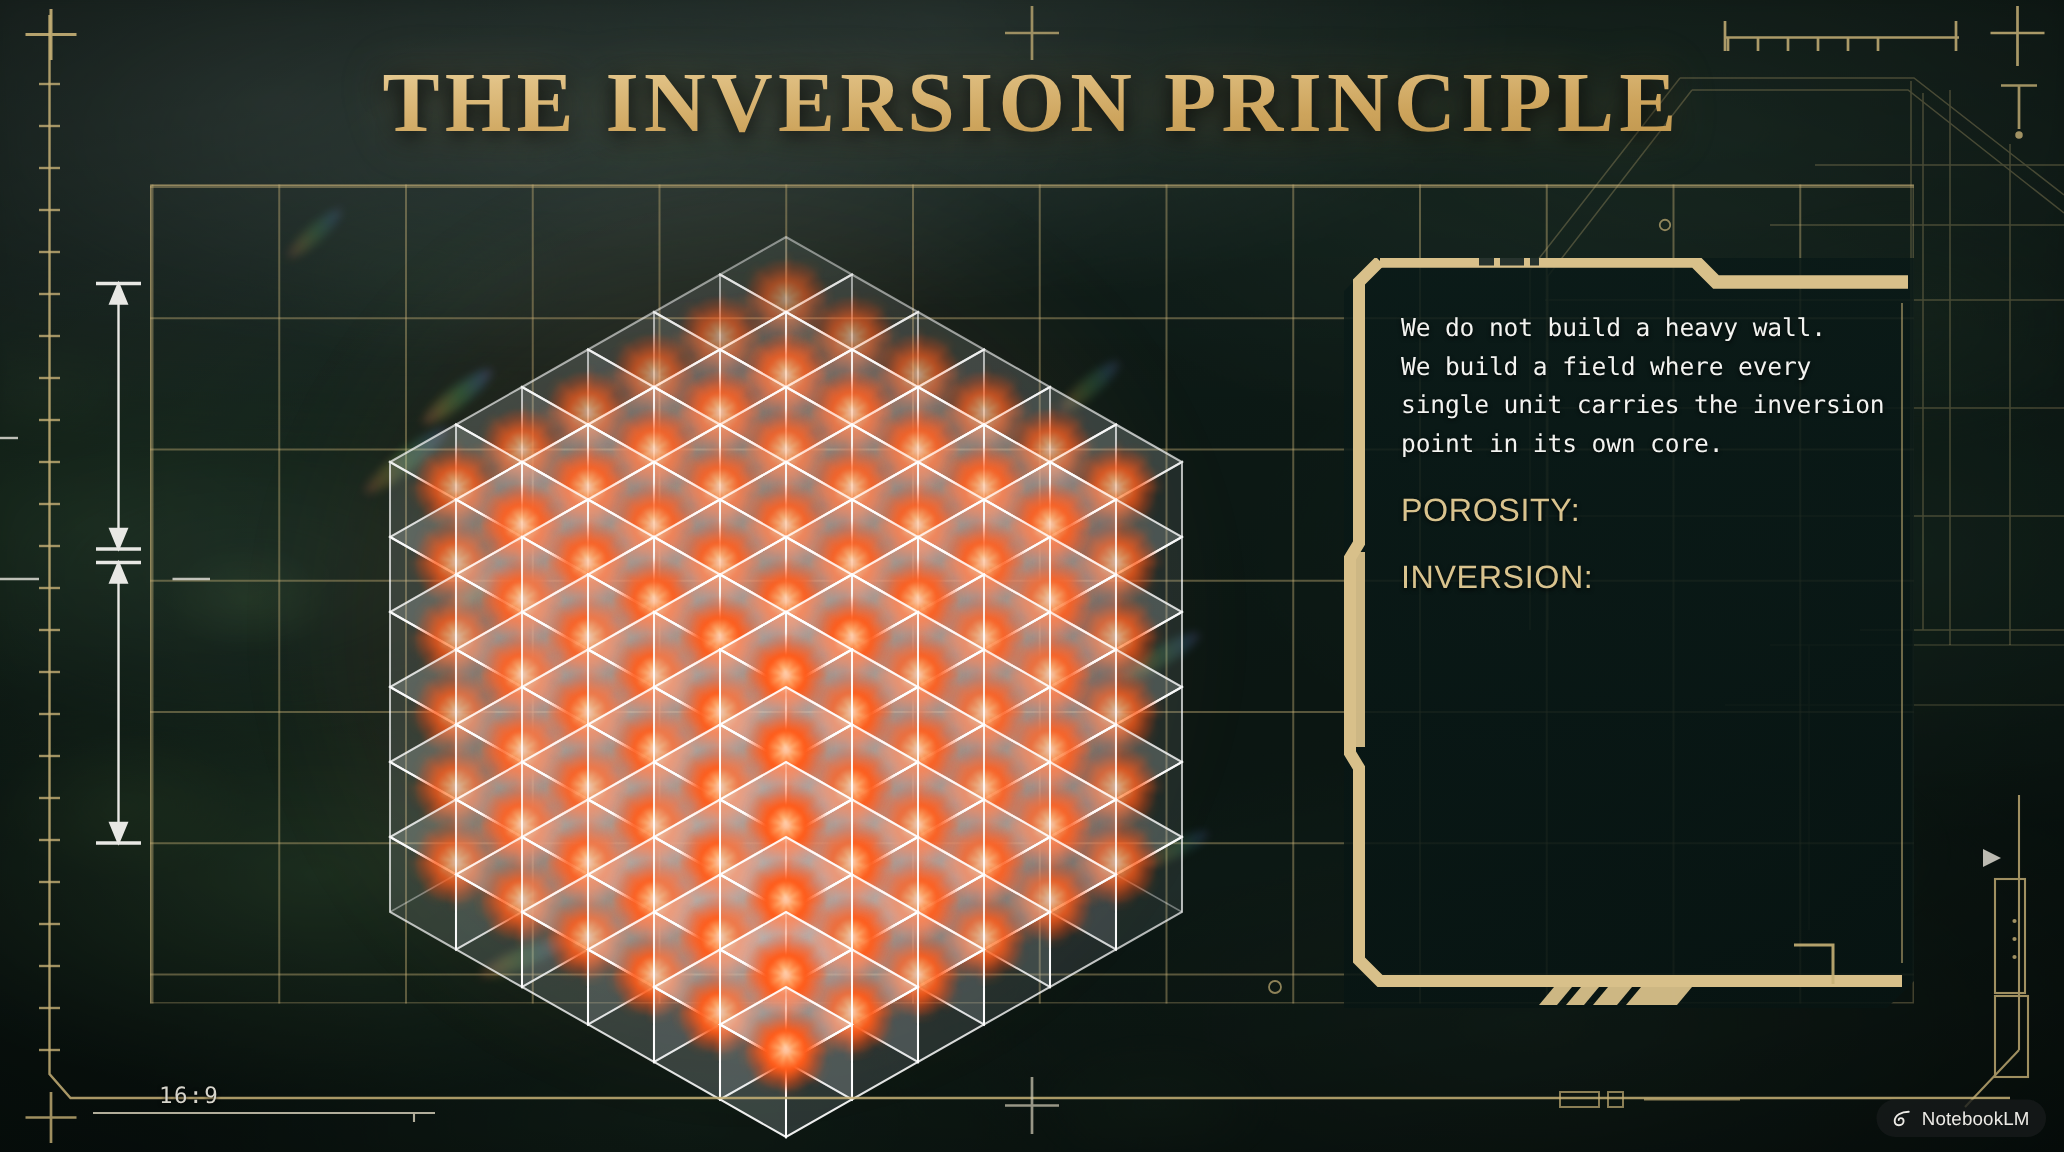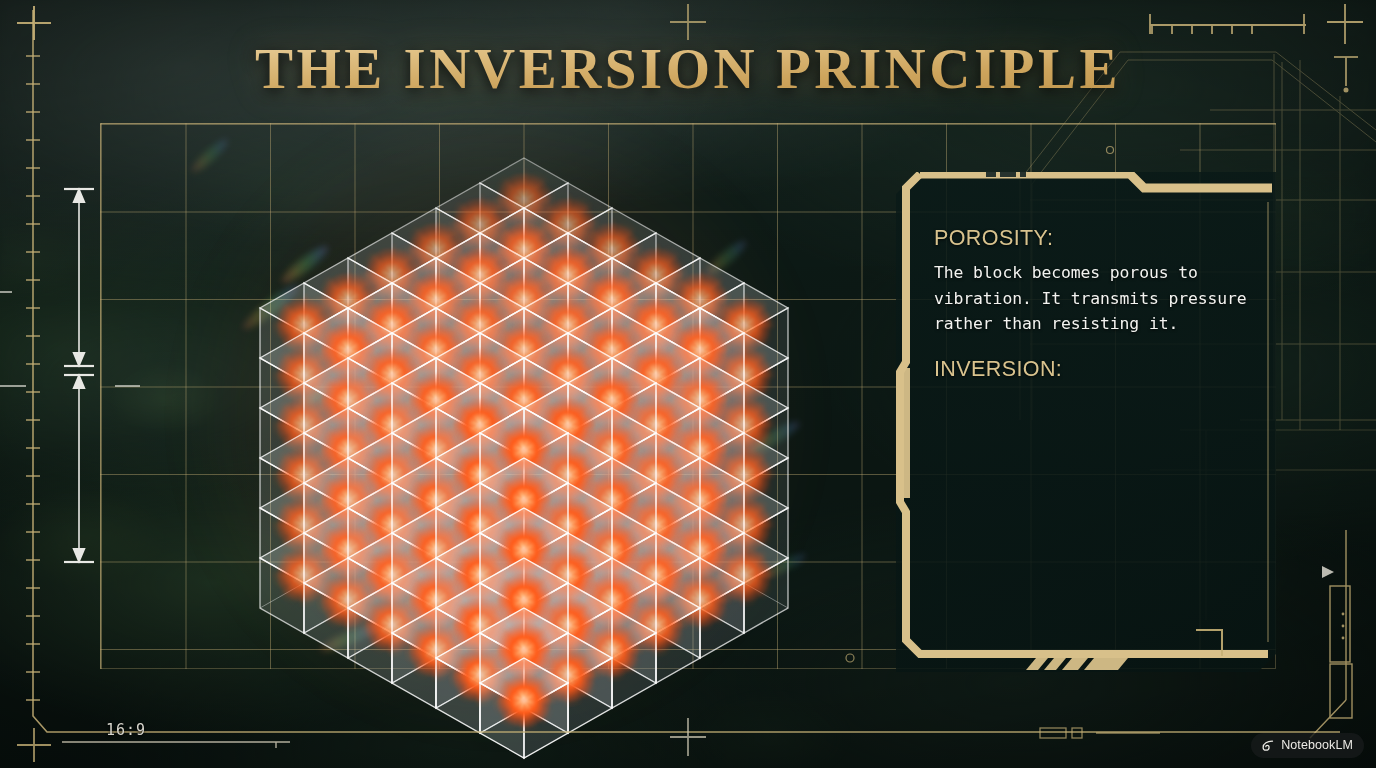--- a/index.html
+++ b/index.html
@@ -162,21 +162,21 @@
   
   .ratio{
     position:absolute; left:106px; top:721px;
     color:#d7d5cc; font-family:"DejaVu Sans Mono", monospace;
     font-size:15px; letter-spacing:1px; text-shadow:0 1px 3px rgba(0,0,0,.9);
   }
 
   
   .nblm{
     position:absolute; right:12px; bottom:10px;
-    display:flex; gap:6px;
+    display:flex; align-items:center; gap:6px;
     padding:5px 11px 5px 9px; border-radius:15px;
     background:rgba(22,26,26,.80);
     color:#eceae5; font-size:12.5px; letter-spacing:.1px;
   }
   .nblm svg{ display:block; }
 </style>
 </head>
 <body>
 
 <div class="stage">
@@ -2065,26 +2065,27 @@
         <polygon points="158,486 170,486 160,498 148,498"></polygon>
         <polygon points="176,486 192,486 182,498 166,498"></polygon>
         <polygon points="198,486 232,486 222,498 188,498"></polygon>
       </g>
 
       <rect x="6" y="196" width="8" height="130" fill="#d8c08a" opacity="0.95"></rect>
     </svg>
 
     <div class="panel-content">
       <div class="sec">
+        <div class="sec-body">We do not build a heavy wall.
+We build a field where every
+single unit carries the inversion
+point in its own core.</div>
       </div>
       <div class="sec">
         <div class="sec-head">POROSITY:</div>
-        <div class="sec-body">The block becomes porous to
-vibration. It transmits pressure
-rather than resisting it.</div>
       </div>
       <div class="sec">
         <div class="sec-head">INVERSION:</div>
       </div>
     </div>
   </div>
 
   <div class="ratio">16:9</div>
 
   <div class="nblm">

